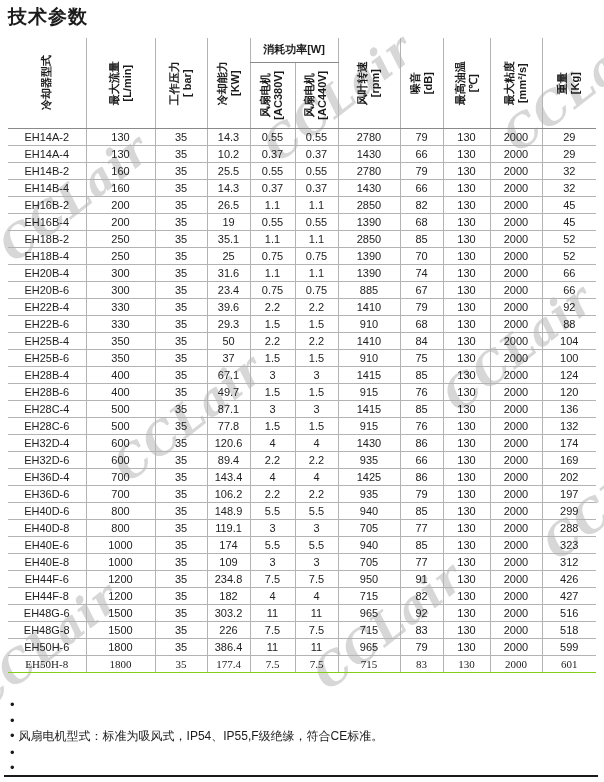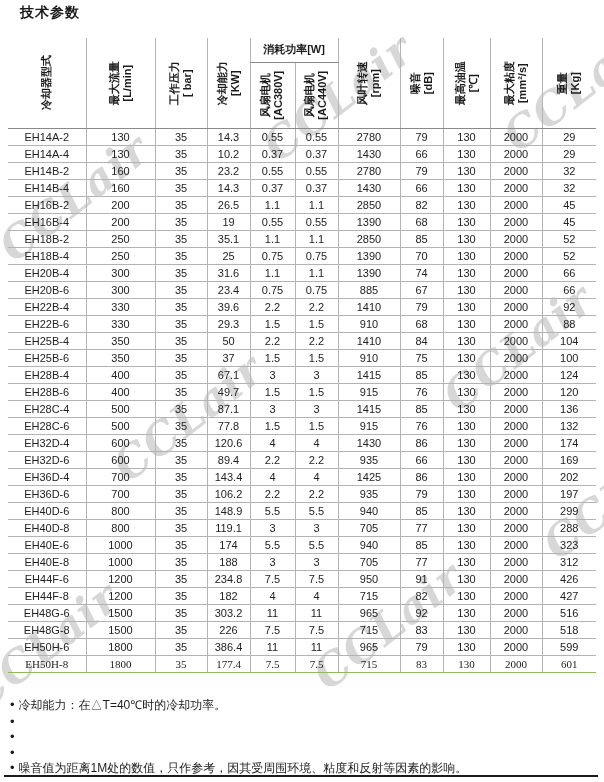--- a/index.html
+++ b/index.html
@@ -7,21 +7,21 @@
     font-family:"Liberation Sans", sans-serif; color:#1b1b1b; }
   #page { position:relative; width:604px; height:782px; background:#fff; }
 
   
   .wm { position:absolute; z-index:0; font-family:"DejaVu Serif", serif;
     font-style:italic; font-weight:bold; font-size:44px; letter-spacing:1px;
     color:#d7d7d7; transform:rotate(-38deg); white-space:nowrap; user-select:none; }
 
   .content { position:relative; z-index:1; }
 
-  #doc-title { position:absolute; left:20px; top:4px; font-size:14px; font-weight:bold;
+  #doc-title { position:absolute; left:8px; top:4px; font-size:19px; font-weight:bold;
     letter-spacing:1px; }
 
   
   #spec-table-wrap { position:absolute; left:8px; top:38px; width:588px; }
   table { width:588px; border-collapse:collapse; table-layout:fixed; }
   th, td { font-size:11px; text-align:center; vertical-align:middle; padding:0;
     border-left:1px solid #b3b3b3; overflow:visible; }
   th.nl, td:first-child { border-left:none; }
   thead th { border-bottom:1px solid #8a8a8a; font-weight:bold; }
   thead tr.grp-row { height:24px; }
@@ -197,21 +197,21 @@
               <td>1430</td>
               <td>66</td>
               <td>130</td>
               <td>2000</td>
               <td>29</td>
             </tr>
             <tr>
               <td>EH14B-2</td>
               <td>160</td>
               <td>35</td>
-              <td>23.2</td>
+              <td>25.5</td>
               <td>0.55</td>
               <td>0.55</td>
               <td>2780</td>
               <td>79</td>
               <td>130</td>
               <td>2000</td>
               <td>32</td>
             </tr>
             <tr>
               <td>EH14B-4</td>
@@ -496,21 +496,21 @@
               <td>940</td>
               <td>85</td>
               <td>130</td>
               <td>2000</td>
               <td>323</td>
             </tr>
             <tr>
               <td>EH40E-8</td>
               <td>1000</td>
               <td>35</td>
-              <td>188</td>
+              <td>109</td>
               <td>3</td>
               <td>3</td>
               <td>705</td>
               <td>77</td>
               <td>130</td>
               <td>2000</td>
               <td>312</td>
             </tr>
             <tr>
               <td>EH44F-6</td>
@@ -588,34 +588,33 @@
               <td>83</td>
               <td>130</td>
               <td>2000</td>
               <td>601</td>
             </tr>
           </tbody>
       </table>
     </div>
 
     <div id="notes-list">
-        <div class="note">
-          <span class="bullet">•</span>
-          <span>冷却能力：在△T=40℃时的冷却功率。</span>
-        </div>
         <div class="note">
           <span class="bullet">•</span>
         </div>
         <div class="note">
           <span class="bullet">•</span>
         </div>
         <div class="note">
           <span class="bullet">•</span>
+          <span>风扇电机型式：标准为吸风式，IP54、IP55,F级绝缘，符合CE标准。</span>
         </div>
         <div class="note">
           <span class="bullet">•</span>
-          <span>噪音值为距离1M处的数值，只作参考，因其受周围环境、粘度和反射等因素的影响。</span>
+        </div>
+        <div class="note">
+          <span class="bullet">•</span>
         </div>
       </div>
 
     <div id="bottom-rule"></div>
   </div>
 </div>
 
 </body></html>

